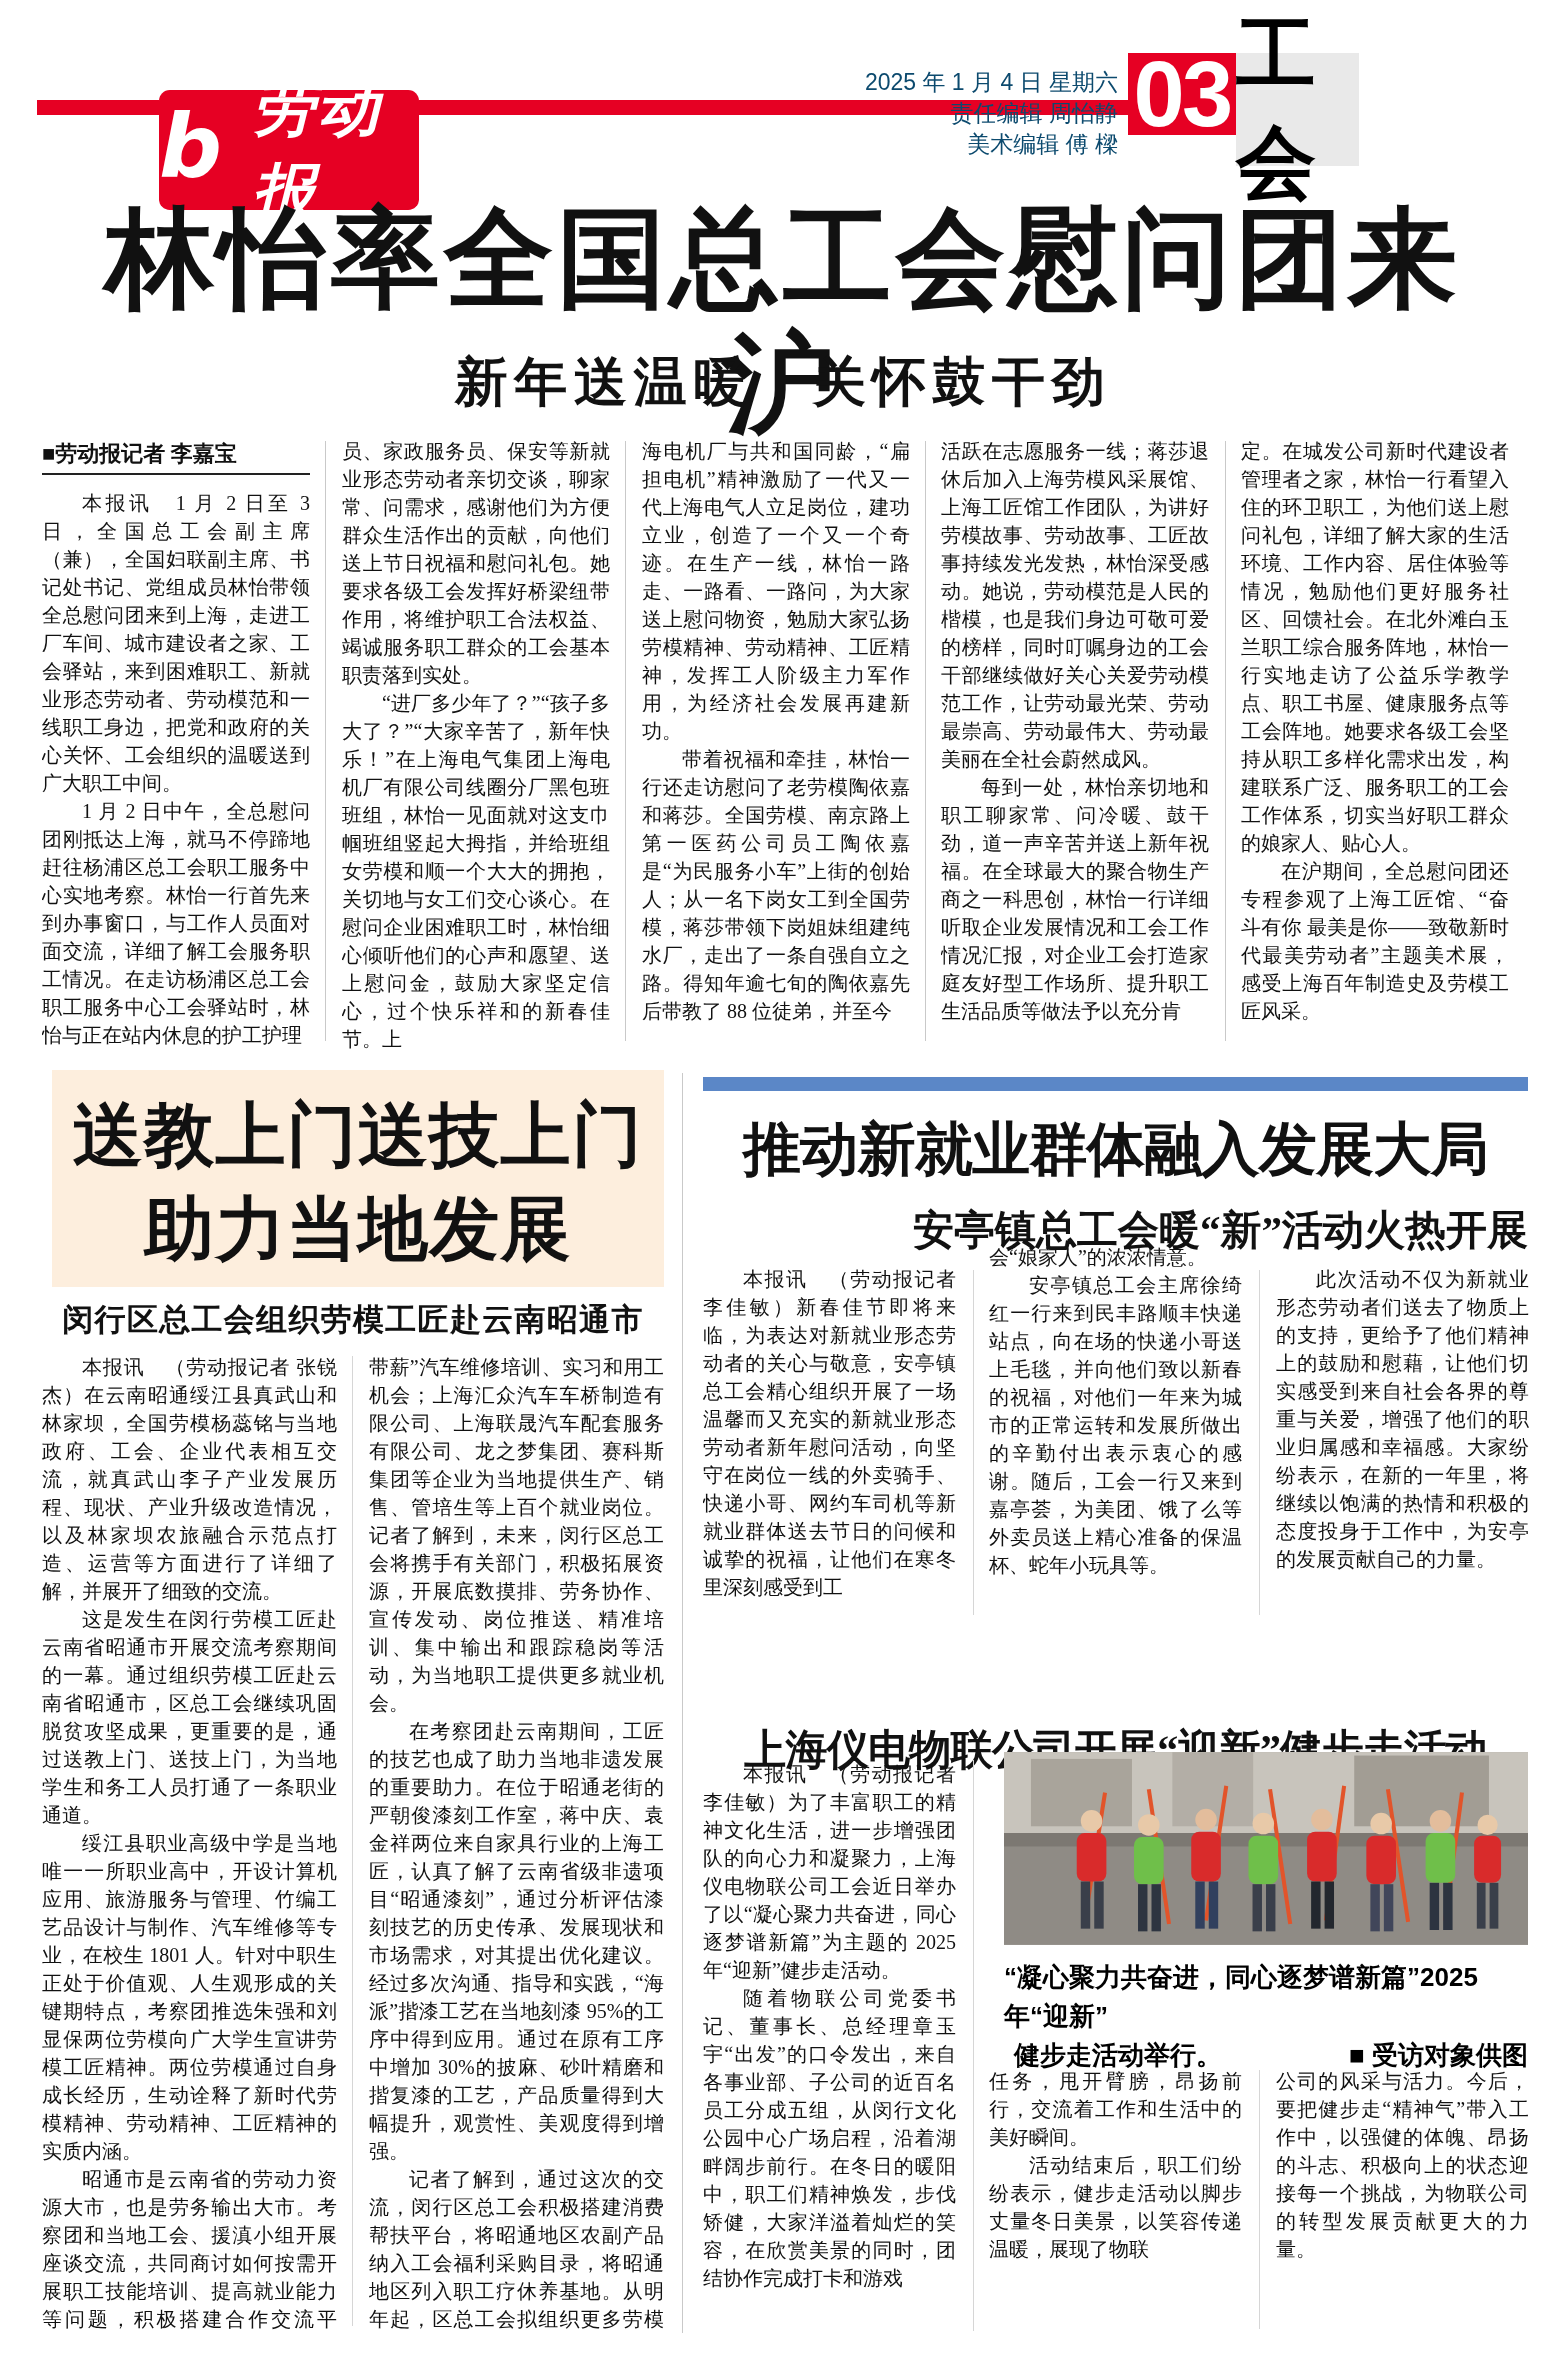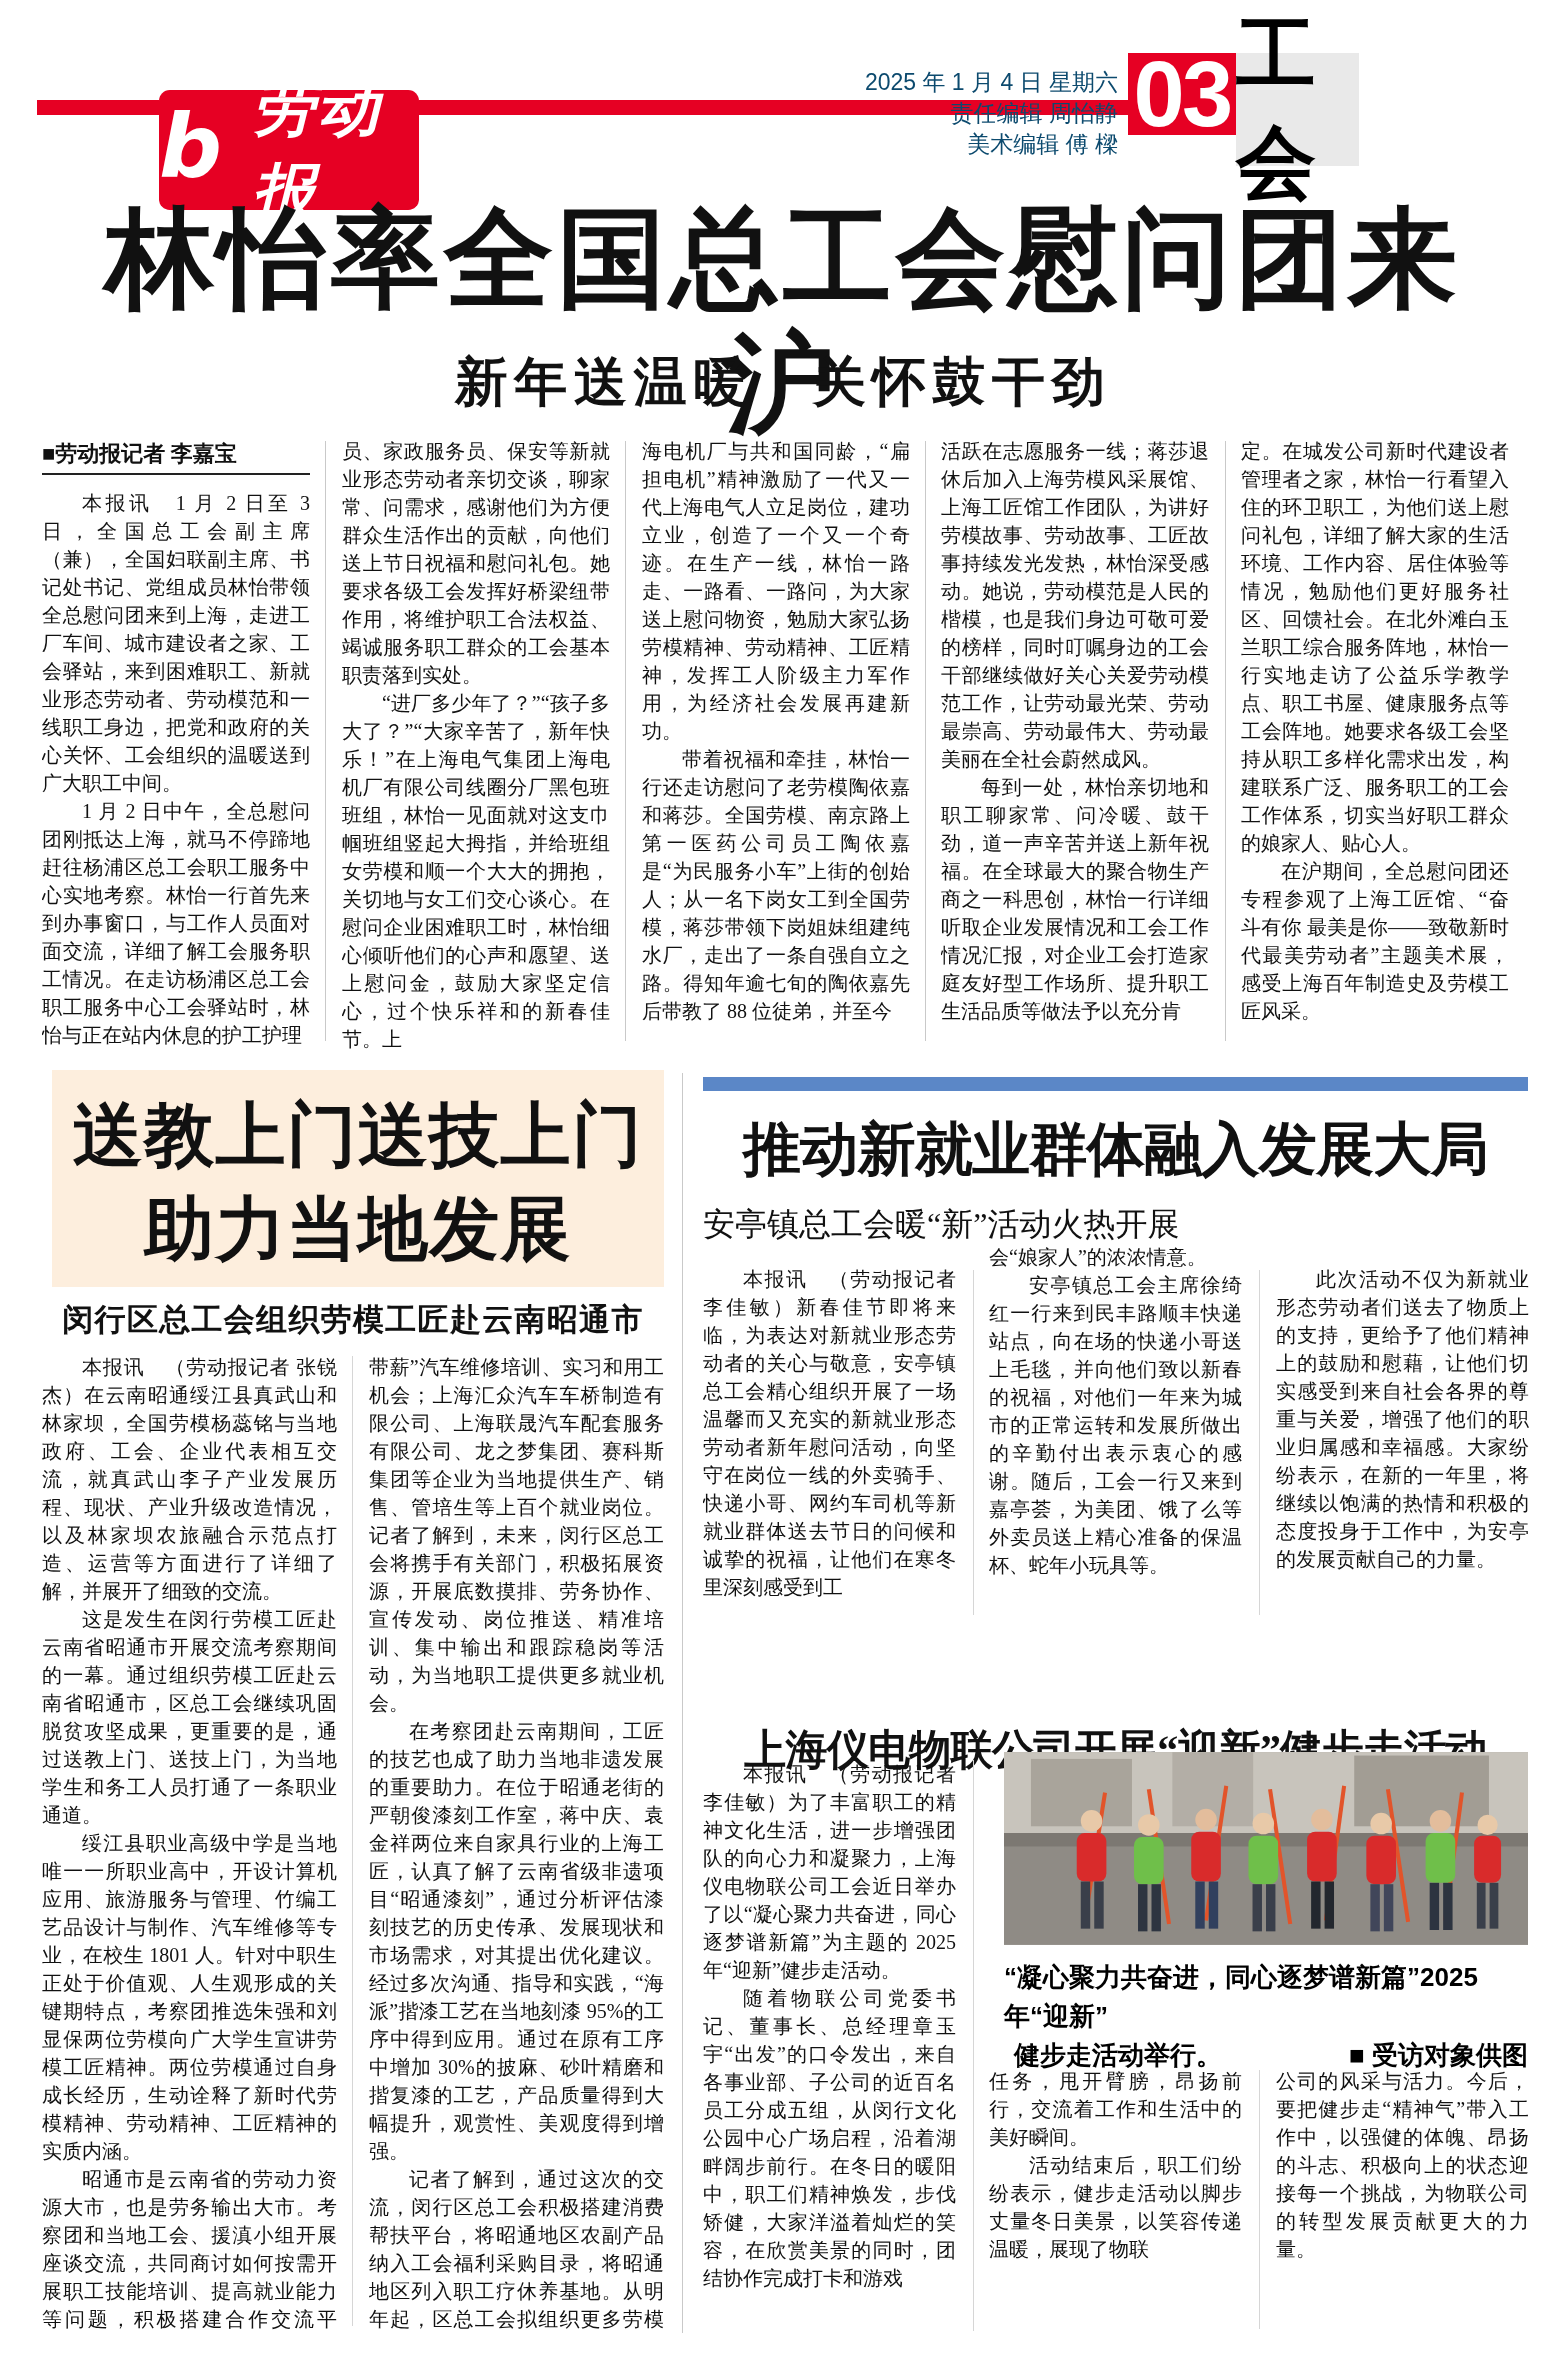--- a/index.html
+++ b/index.html
@@ -28,21 +28,21 @@
   .col p.ind{text-indent:2em;}
   .vrule{width:0.7px;background:#c9c9c9;}
   .vrule2{width:0.7px;background:#d6d6d6;}
   
   .creambox{background:#fdeedd;}
   .bx-t{ text-align:center;font-weight:700;font-size:70px;letter-spacing:1.3px;}
   .bx-sub{text-align:center;font-weight:600;font-size:31px;letter-spacing:1.3px;}
   
   .bluebar{background:#5b87c7;height:13.5px;}
   .h-anting{text-align:center;font-weight:700;font-size:58px;letter-spacing:-0.7px;}
-  .h-anting-sub{text-align:left;font-weight:400;font-size:32px;}
+  .h-anting-sub{text-align:right;font-weight:700;font-size:41px;}
   .h-yidian{text-align:center;font-weight:700;font-size:42px;letter-spacing:-0.7px;}
   
   .photo{background:#b9b4ac;overflow:hidden;}
   .caption{font-family:"Liberation Sans",sans-serif;font-weight:700;font-size:26px;line-height:39px;color:#000;}
   .caption .l2{display:flex;justify-content:space-between;margin-left:10px;}
 </style>
 </head>
 <body>
 
 <div id="page">

